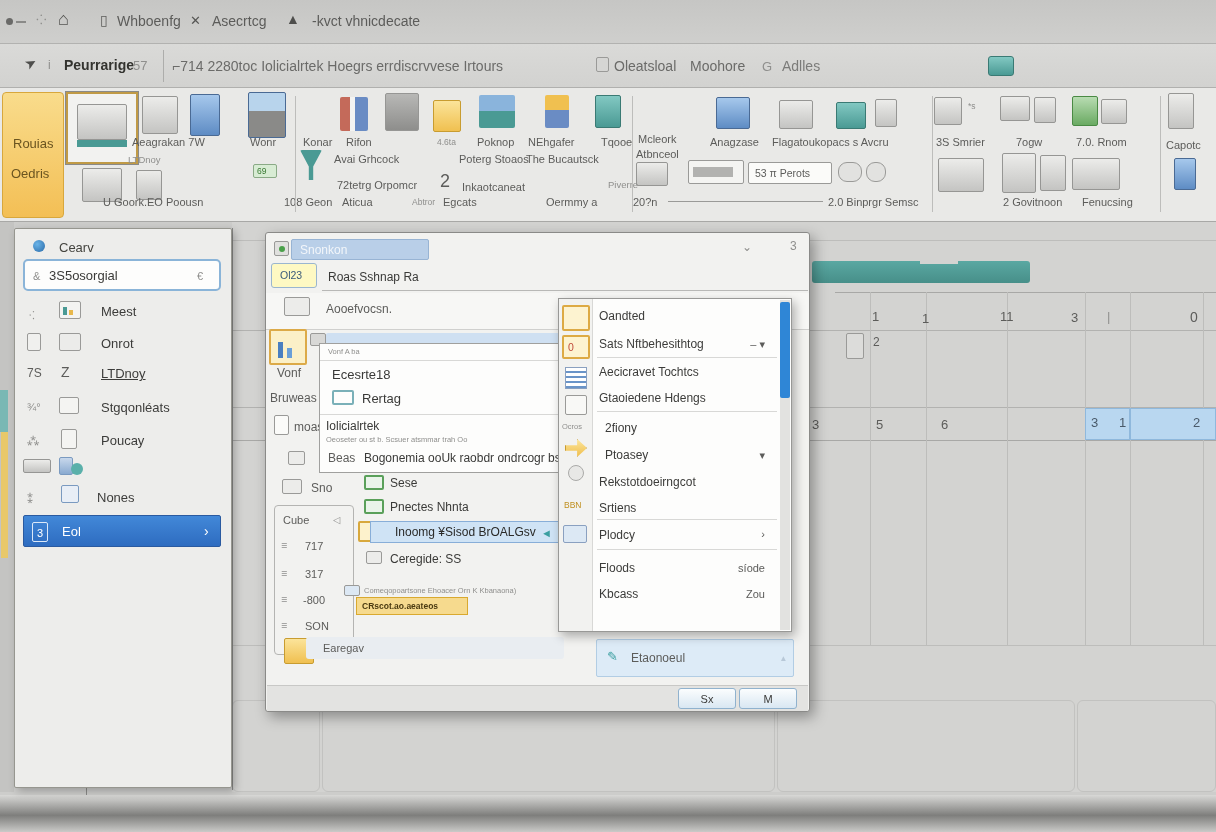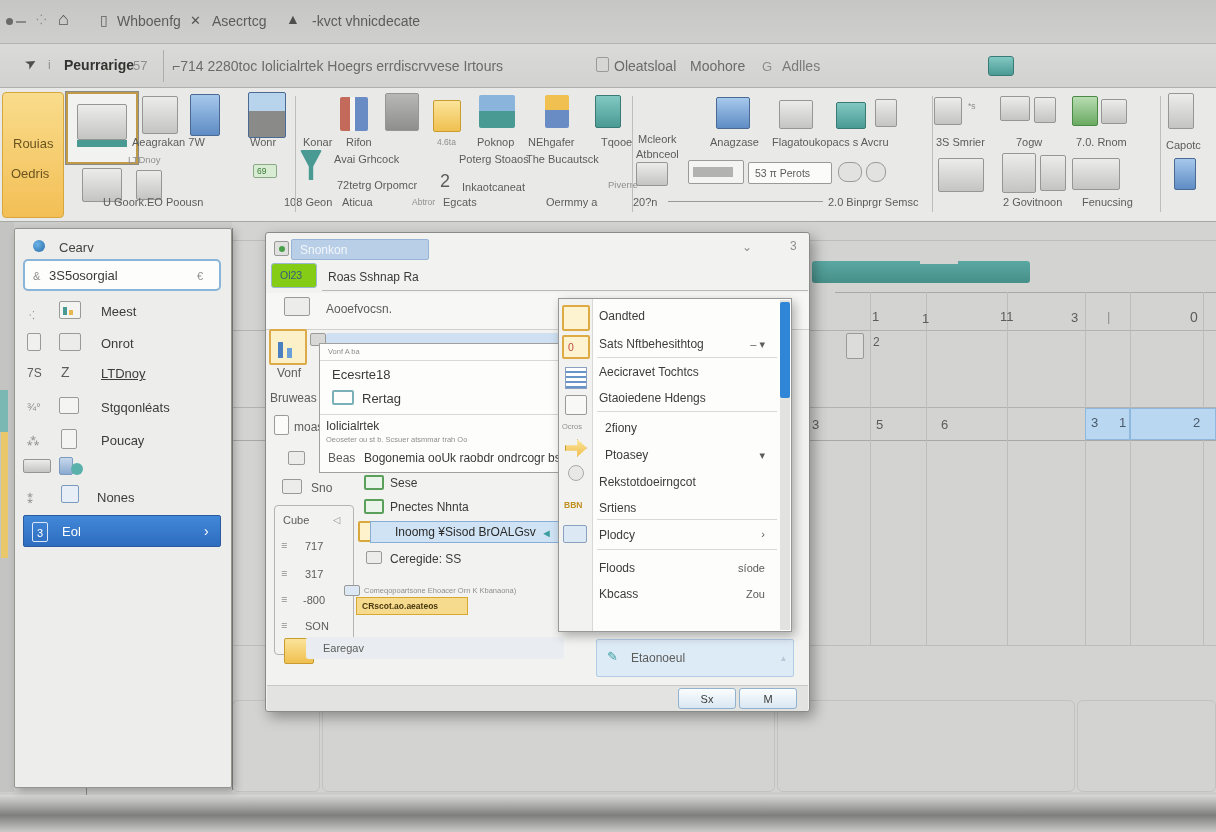--- a/index.html
+++ b/index.html
@@ -264,21 +264,21 @@
 
     <div class="abs" style="left:8px;top:8px;width:15px;height:15px;background:#e0e0de;border:1px solid #999997;border-radius:2px">
       <div class="abs" style="left:4px;top:4px;width:6px;height:6px;border-radius:50%;background:#4aa04a"></div>
     </div>
     <div class="abs" style="left:25px;top:6px;width:138px;height:21px;background:#b9cfe8;border:1px solid #98b4d4;border-radius:2px">
       <div class="t f12" style="left:8px;top:4px;color:#f2f6fa">Snonkon</div>
     </div>
     <div class="t f12 gray" style="left:476px;top:8px">⌄</div>
     <div class="t f12 gray" style="left:524px;top:7px">3</div>
 
-    <div class="abs" style="left:5px;top:30px;width:46px;height:25px;background:#84cc16;border:1px solid #9ab6d0;border-radius:3px">
+    <div class="abs" style="left:5px;top:30px;width:46px;height:25px;background:#fef9c3;border:1px solid #9ab6d0;border-radius:3px">
       <div class="t f10" style="left:8px;top:6px;color:#3a5a7a">Ol23</div>
     </div>
     <div class="t f12" style="left:62px;top:38px;color:#3a3a38">Roas Sshnap Ra</div>
     <div class="hl" style="left:56px;top:57px;width:486px;background:#b8b8b6"></div>
 
     <div class="abs" style="left:0;top:60px;width:543px;height:36px;background:#f7f7f5"></div>
     <div class="bx" style="left:18px;top:64px;width:26px;height:19px;background:#ececea"></div>
     <div class="t f12 md" style="left:60px;top:70px">Aooefvocsn.</div>
     <div class="hl" style="left:0;top:96px;width:543px;background:#d0d0ce"></div>
 
@@ -362,21 +362,21 @@
     <div class="abs" style="left:0;top:0;width:34px;height:332px;background:#f2f2f0;border-right:1px solid #d8d8d6"></div>
     <div class="abs" style="left:3px;top:6px;width:28px;height:26px;border:2px solid #ddaa44;background:#fdf3d0;border-radius:2px"></div>
     <div class="abs" style="left:3px;top:36px;width:28px;height:24px;border:2px solid #ddaa44;background:#fdf3d0;border-radius:2px">
       <div class="t f10" style="left:4px;top:5px;color:#c04a3a">0</div>
     </div>
     <div class="abs" style="left:6px;top:68px;width:22px;height:22px;border:1px solid #8aa0c0;background:repeating-linear-gradient(180deg,#ffffff 0 3px,#6a94c8 3px 5px)"></div>
     <div class="bx" style="left:6px;top:96px;width:22px;height:20px;background:#f8f8f6"></div>
     <div class="t f7 gray" style="left:3px;top:124px">Ocros</div>
     <div class="ic icYel" style="left:6px;top:140px;width:22px;height:18px;clip-path:polygon(0 35%,55% 35%,55% 0,100% 50%,55% 100%,55% 65%,0 65%)"></div>
     <div class="abs" style="left:9px;top:166px;width:16px;height:16px;border:1px solid #aaaaa8;border-radius:50%;background:#e8e8e6"></div>
-    <div class="t f8" style="left:5px;top:202px;color:#c09020;font-weight:bold">BBN</div>
+    <div class="t f8" style="left:5px;top:202px;color:#c09020;font-weight:normal">BBN</div>
     <div class="abs" style="left:4px;top:226px;width:24px;height:18px;border:1px solid #8aa0c0;background:#dce8f4;border-radius:2px"></div>
 
     <div class="abs" style="left:221px;top:1px;width:10px;height:330px;background:#e2e2e0"></div>
     <div class="abs" style="left:221px;top:3px;width:10px;height:96px;background:#2f86d6;border-radius:2px"></div>
 
     <div class="mi" style="top:10px">Oandted</div>
     <div class="mi" style="top:38px">Sats Nftbehesithtog</div>
     <div class="mir" style="top:39px">– ▾</div>
     <div class="msep" style="top:58px"></div>
     <div class="mi" style="top:66px">Aecicravet Tochtcs</div>

